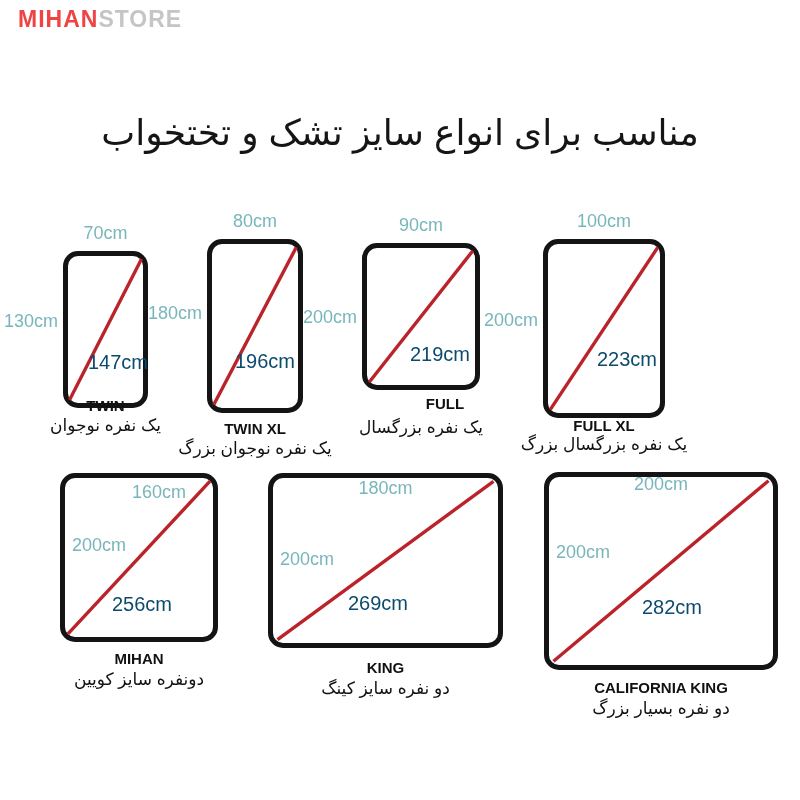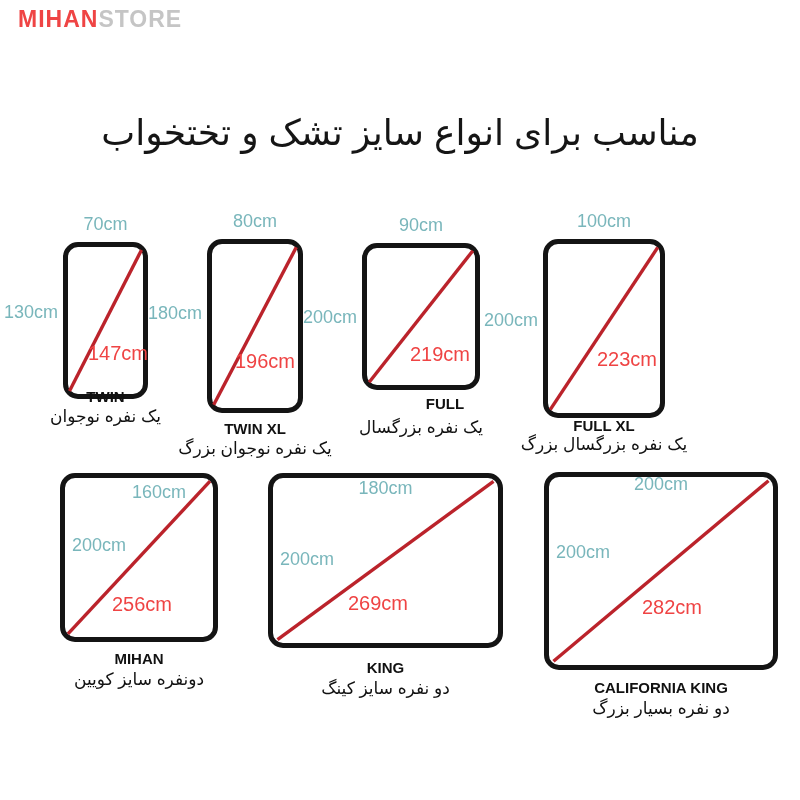--- a/index.html
+++ b/index.html
@@ -16,26 +16,26 @@
   
   .card{position:absolute;}
   .rect{position:absolute;inset:0;border:5px solid #141414;border-radius:15px;box-sizing:border-box;}
   .diag-svg{position:absolute;inset:0;width:100%;height:100%;display:block;}
   .diag-svg line{stroke:#bb232b;stroke-width:3.4;}
   .dim{position:absolute;color:#79b6bb;font-size:18px;white-space:nowrap;}
   .width-label{left:0;right:0;top:-28px;text-align:center;}
   .height-label{right:100%;margin-right:5px;}
   .inside .width-label{top:8px;}
   .inside .height-label{right:auto;left:12px;margin:0;}
-  .diag-label{position:absolute;color:#ef4444;font-size:20px;white-space:nowrap;}
+  .diag-label{position:absolute;color:#0c4a6e;font-size:20px;white-space:nowrap;}
   .name{position:absolute;left:50%;transform:translateX(-50%);font-size:15px;font-weight:bold;white-space:nowrap;color:#111;}
   .persian{position:absolute;left:50%;transform:translateX(-50%);font-size:17px;white-space:nowrap;color:#111;direction:rtl;}
 
   
-  .c1{left:63px;top:242px;width:85px;height:157px;}
+  .c1{left:63px;top:251px;width:85px;height:157px;}
   .c1 .height-label{top:60px;}
   .c1 .diag-label{left:25px;top:100px;}
   .c1 .name{top:146px;}
   .c1 .persian{top:164px;}
 
   .c2{left:207px;top:239px;width:96px;height:174px;}
   .c2 .height-label{top:64px;}
   .c2 .diag-label{left:28px;top:111px;}
   .c2 .name{top:181px;}
   .c2 .persian{top:199px;}

